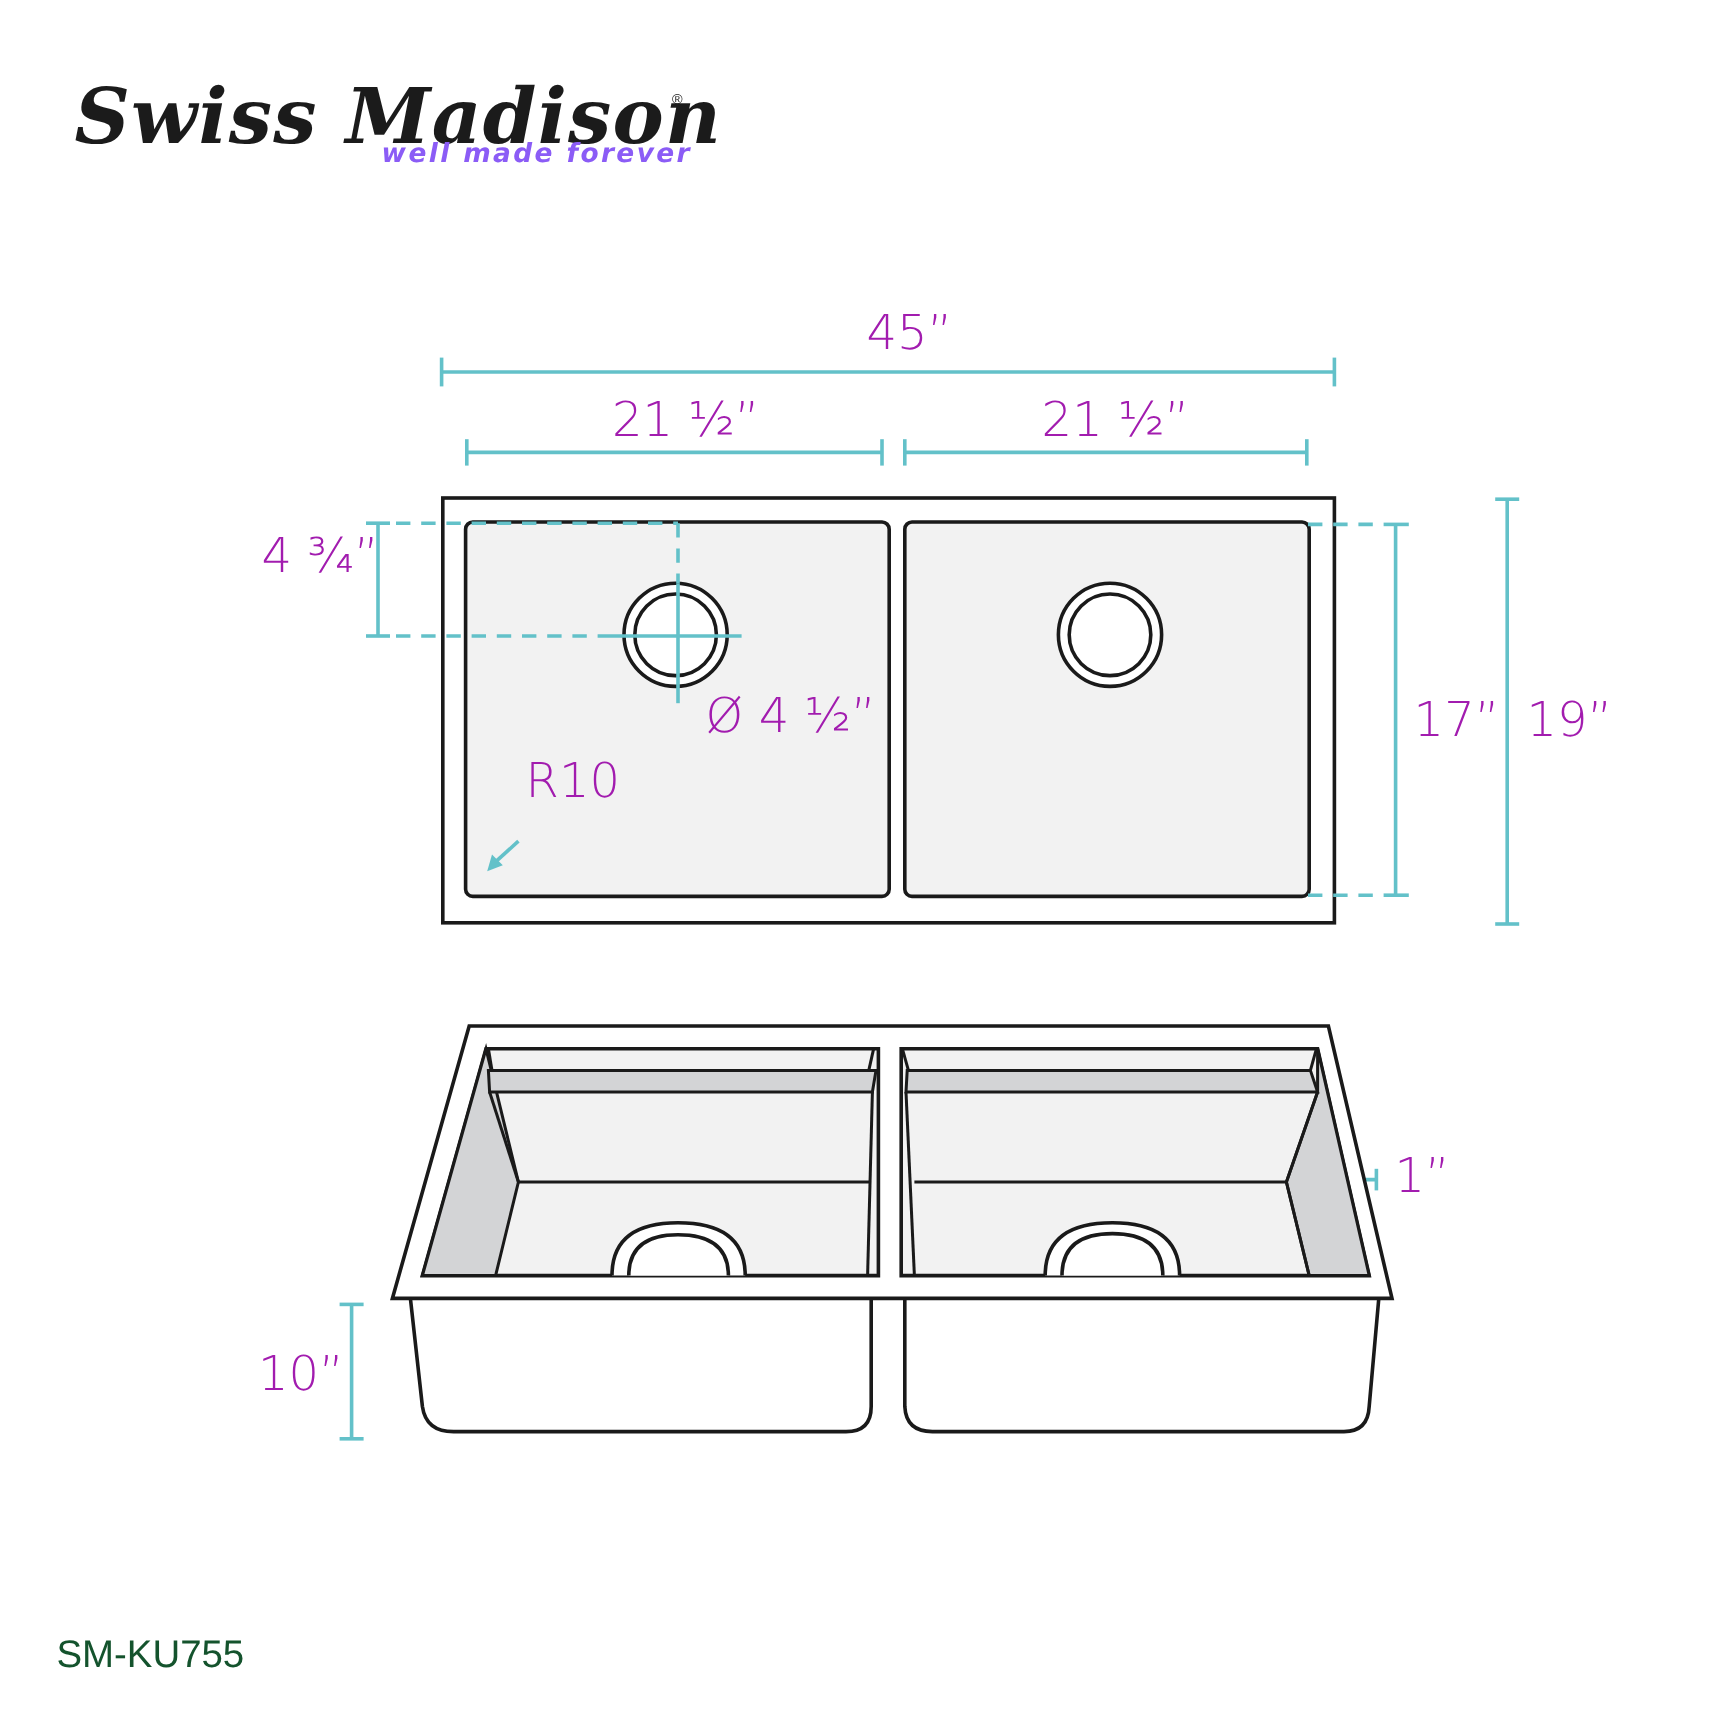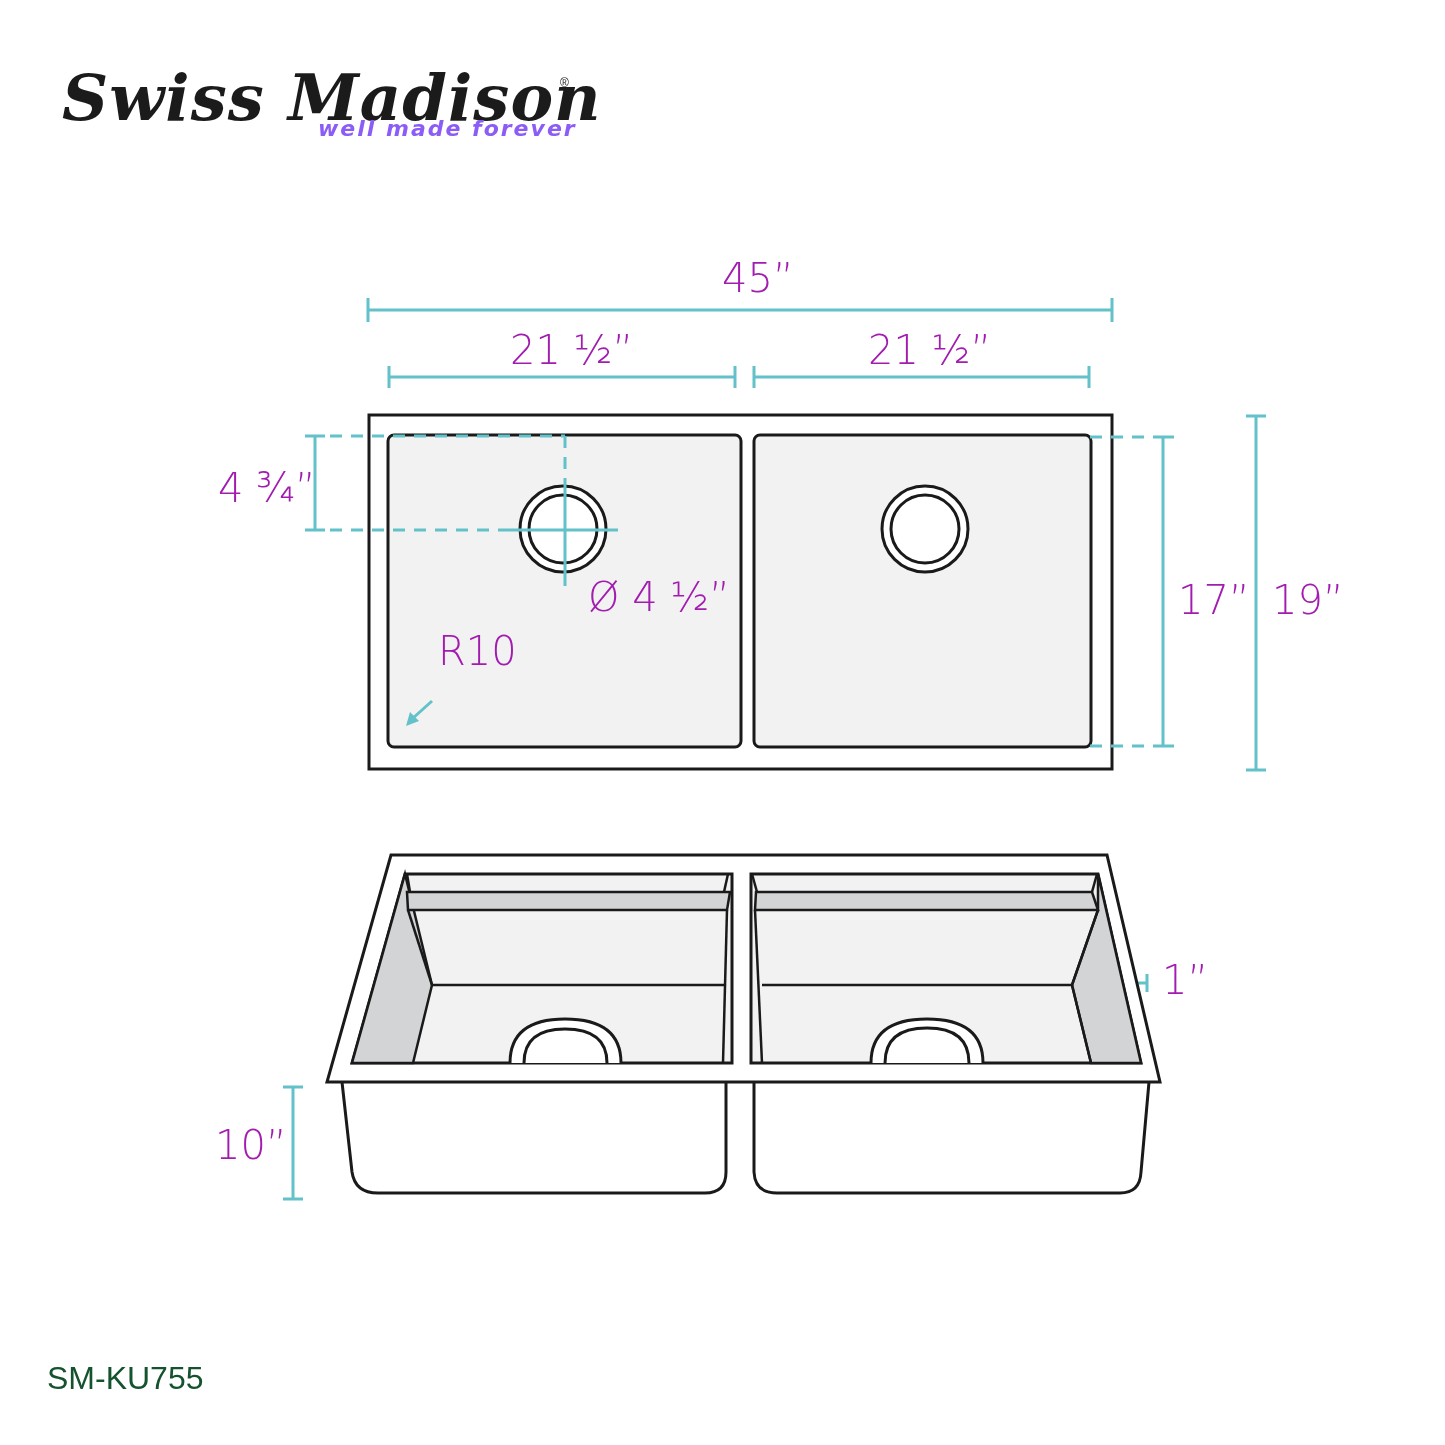--- a/index.html
+++ b/index.html
@@ -107,21 +107,21 @@
     <path d="M510,1063 Q510,1019 565,1019 Q621,1019 621,1063" fill="#ffffff"></path>
     <path d="M524,1063 Q524,1029 565,1029 Q607,1029 607,1063" fill="#ffffff"></path>
     <path d="M871,1063 Q871,1019 927,1019 Q983,1019 983,1063" fill="#ffffff"></path>
     <path d="M885,1063 Q885,1028 927,1028 Q969,1028 969,1063" fill="#ffffff"></path>
   </g>
 </svg>
 
 <div class="dim" style="left:722px; top:258px;">45”</div>
 <div class="dim" style="left:510px; top:330px;">21 ½”</div>
 <div class="dim" style="left:868px; top:330px;">21 ½”</div>
-<div class="dim" style="left:218px; top:468px;text-align:right;">4 ¾”</div>
+<div class="dim" style="left:218px; top:444px;text-align:right;">4 ¾”</div>
 <div class="dim" style="left:588px; top:577px;">Ø 4 ½”</div>
 <div class="dim" style="left:438px; top:631px;">R10</div>
 <div class="dim" style="left:1178px; top:580px;text-align:center;">17”</div>
 <div class="dim" style="left:1272px; top:580px;">19”</div>
 <div class="dim" style="left:1162px; top:960px;">1”</div>
 <div class="dim" style="left:215px; top:1125px;text-align:center;">10”</div>
 
 <div class="model">SM-KU755</div>
 
 </body></html>

